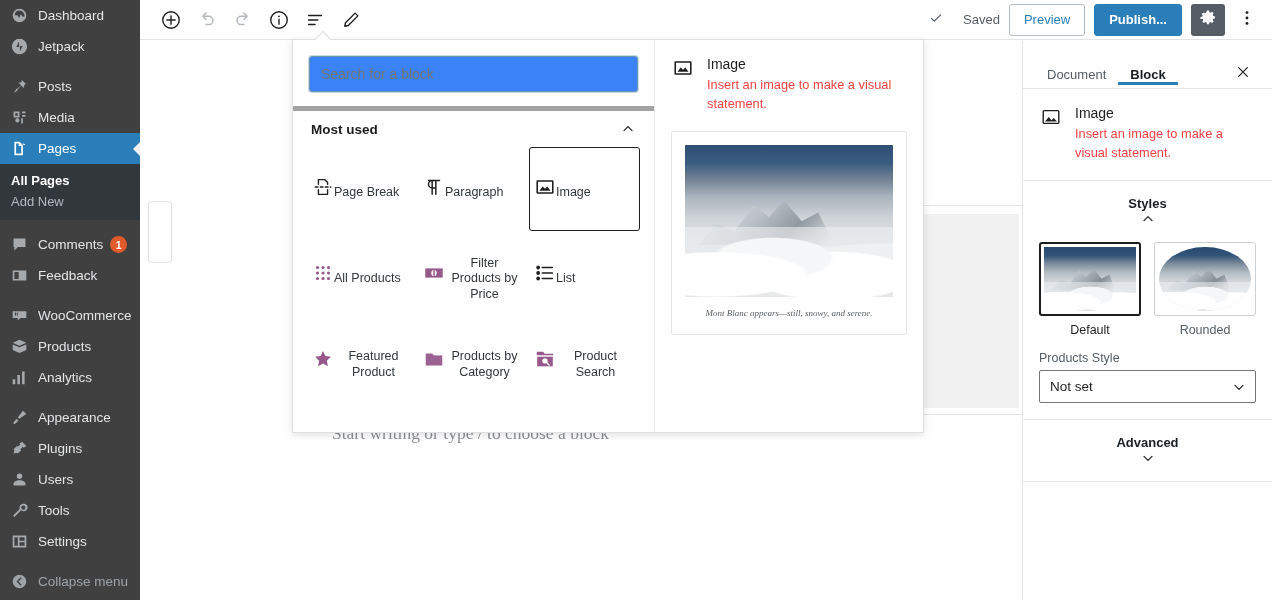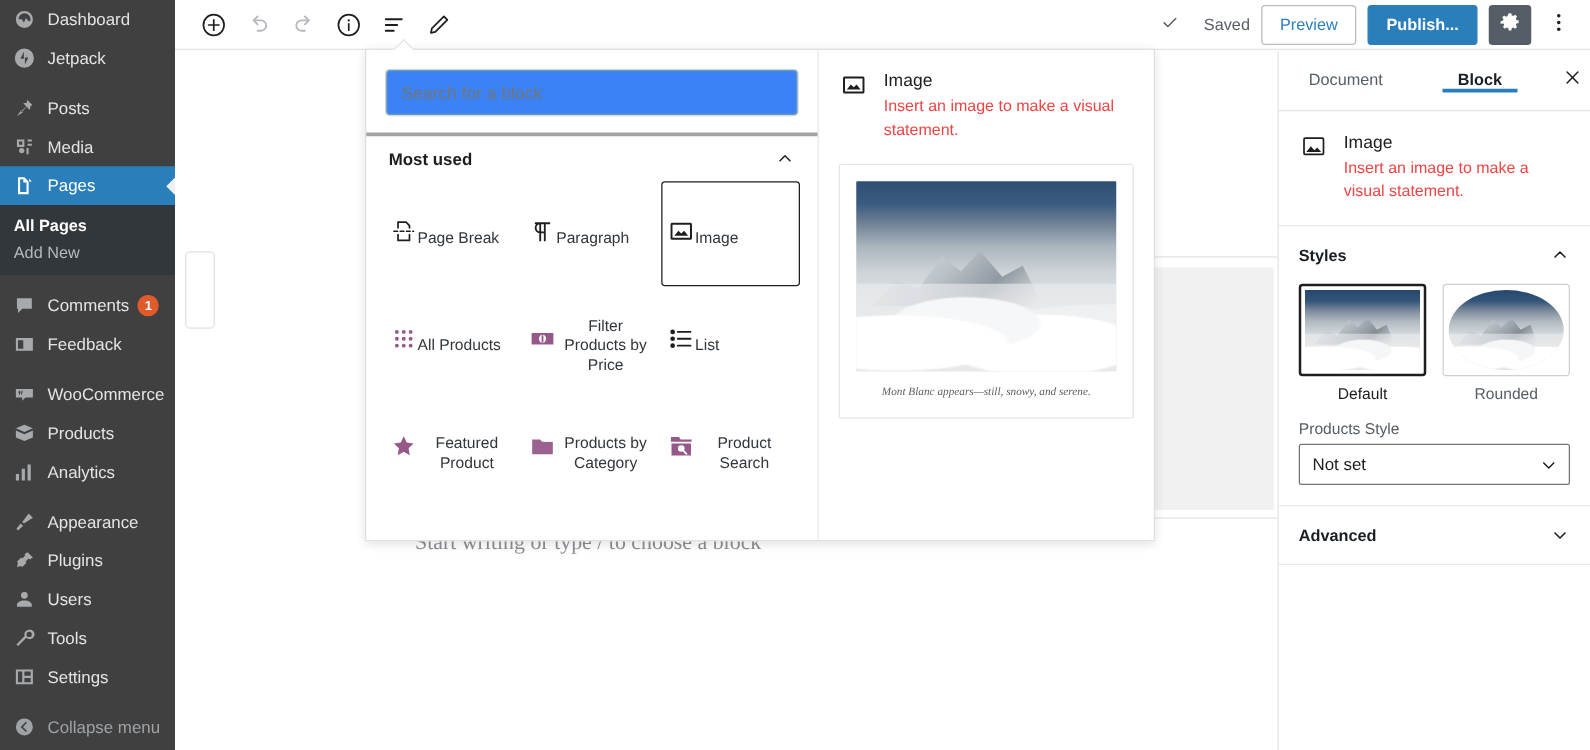--- a/index.html
+++ b/index.html
@@ -158,21 +158,21 @@
     width: 100%; height: 36px; padding: 0 11px;
     border: 1px solid #6a97b8; border-radius: 3px;
     font-size: 14px; font-family: inherit; color: #1e1e1e;
     box-shadow: 0 0 0 1px rgba(106,151,184,.35);
     outline: none; background: #3b82f6;
   }
   .search-input::placeholder { color: #757575; }
   .sec-header {
     display: flex; align-items: center; justify-content: space-between;
     padding: 10px 18px 6px 18px;
-    border-top: 3px solid #a3a3a3;
+    border-top: 5px solid #a3a3a3;
     text-align: right;
   }
   .sec-title { font-size: 13.5px; font-weight: bold; color: #1e1e1e; }
   .chev { width: 16px; height: 16px; color: #1e1e1e; }
   .block-grid {
     display: grid; grid-template-columns: repeat(3, 1fr);
     padding: 4px 14px 10px 14px; gap: 2px 0;
   }
   .block-cell {
     display: flex; flex-direction: row; align-items: center;
@@ -237,43 +237,43 @@
     font-size: 9px; color: #5a5f64;
   }
 
   
   .settings {
     position: absolute; right: 0; top: 41px;
     width: 250px; height: 559px;
     background: #fff; border-left: 1px solid #e2e4e7;
   }
   .set-tabs {
-    display: flex; align-items: center; height: 48px;
-    border-bottom: 1px solid #e2e4e7; padding: 16px 12px; gap: 36px;
+    display: flex; align-items: flex-end; height: 48px;
+    border-bottom: 1px solid #e2e4e7; padding: 4px 12px;
   }
   .set-tab {
     display: flex; align-items: center; padding: 0 12px;
     font-size: 13px; color: #555d66; cursor: pointer;
     border-bottom: 3px solid transparent; margin-bottom: -1px;
     font-family: inherit; background: none; border-top: none;
     border-left: none; border-right: none;
   }
   .set-tab.active { color: #191e23; font-weight: bold; border-bottom-color: #2a7fbb; }
   .set-close {
     margin-left: auto; display: flex; align-items: center;
     width: 34px; justify-content: center; color: #1e1e1e; cursor: pointer;
   }
   .set-close svg { width: 16px; height: 16px; }
   .set-blockinfo {
     display: flex; gap: 12px; padding: 16px 16px 18px 16px;
     border-bottom: 1px solid #e8e8e8; align-items: flex-start;
   }
   .set-panel-head {
     display: flex; align-items: center; justify-content: space-between;
-    padding: 15px 16px; cursor: pointer;
+    padding: 15px 16px; cursor: pointer; flex-direction: column;
   }
   .set-panel-title { font-size: 13px; font-weight: bold; color: #191e23; }
   .styles-body { padding: 0 16px 16px 16px; }
   .style-row { display: flex; gap: 13px; justify-content: space-between; }
   .style-opt { width: 103px; cursor: pointer; }
   .style-box {
     border: 1px solid #ccd0d4; border-radius: 3px;
     padding: 4px; background: #fff;
   }
   .style-opt.sel .style-box { border: 2px solid #1e1e1e; padding: 3px; }

